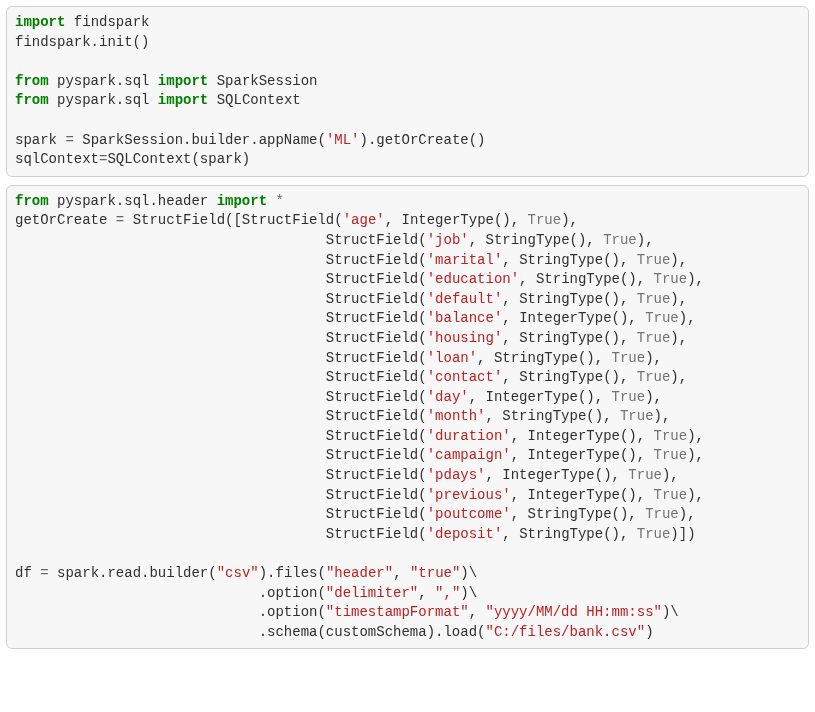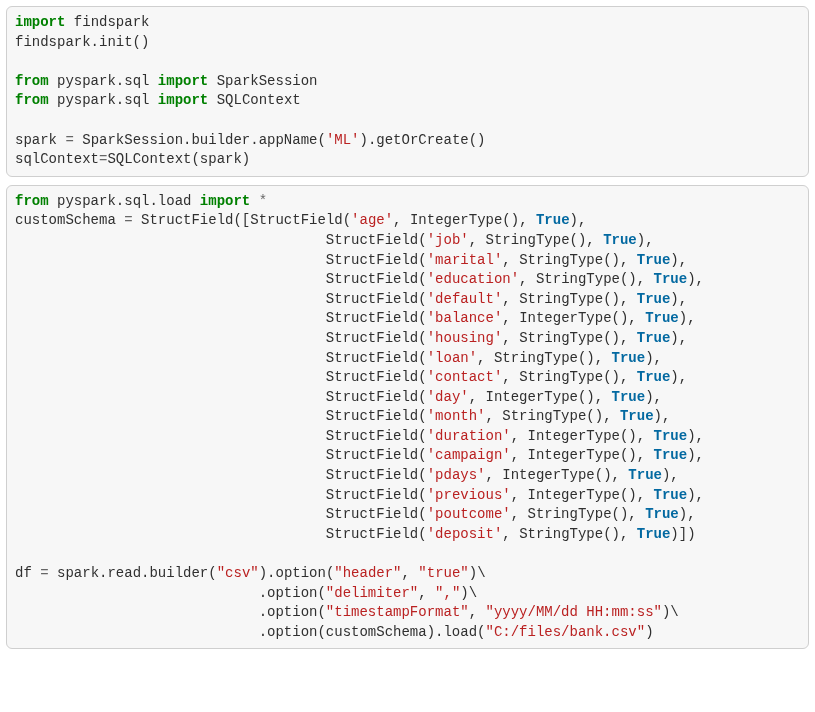--- a/index.html
+++ b/index.html
@@ -17,49 +17,49 @@
     padding: 6px 8px;
     margin-bottom: 8px;
     border-radius: 6px;
     white-space: pre;
     overflow-x: auto;
   }
   .kw   { color: #008000; font-weight: bold; }
   .nm   { color: #303030; }
   .op   { color: #666666; }
   .str  { color: #BA2121; }
-  .bool { color: #0369a1; font-weight: bold; }
+  .bool { color: #737373; font-weight: normal; }
 </style>
 </head>
 <body>
 
 <div class="cell"><span class="kw">import</span> <span class="nm">findspark</span>
 <span class="nm">findspark.init()</span>
 
 <span class="kw">from</span> <span class="nm">pyspark.sql</span> <span class="kw">import</span> <span class="nm">SparkSession</span>
 <span class="kw">from</span> <span class="nm">pyspark.sql</span> <span class="kw">import</span> <span class="nm">SQLContext</span>
 
 <span class="nm">spark</span> <span class="op">=</span> <span class="nm">SparkSession.builder.appName(</span><span class="str">'ML'</span><span class="nm">).getOrCreate()</span>
 <span class="nm">sqlContext</span><span class="op">=</span><span class="nm">SQLContext(spark</span><span class="nm">)</span></div>
 
-<div class="cell"><span class="kw">from</span> <span class="nm">pyspark.sql.load</span> <span class="kw">import</span> <span class="op">*</span>
-<span class="nm">customSchema</span> <span class="op">=</span> <span class="nm">StructField([StructField(</span><span class="str">'age'</span><span class="nm">, </span><span class="nm">IntegerType(), </span><span class="bool">True</span><span class="nm">),</span>
+<div class="cell"><span class="kw">from</span> <span class="nm">pyspark.sql.header</span> <span class="kw">import</span> <span class="op">*</span>
+<span class="nm">getOrCreate</span> <span class="op">=</span> <span class="nm">StructField([StructField(</span><span class="str">'age'</span><span class="nm">, </span><span class="nm">IntegerType(), </span><span class="bool">True</span><span class="nm">),</span>
                                      <span class="nm">StructField(</span><span class="str">'job'</span><span class="nm">, </span><span class="nm">StringType(), </span><span class="bool">True</span><span class="nm">),</span>
                                      <span class="nm">StructField(</span><span class="str">'marital'</span><span class="nm">, </span><span class="nm">StringType(), </span><span class="bool">True</span><span class="nm">),</span>
                                      <span class="nm">StructField(</span><span class="str">'education'</span><span class="nm">, </span><span class="nm">StringType(), </span><span class="bool">True</span><span class="nm">),</span>
                                      <span class="nm">StructField(</span><span class="str">'default'</span><span class="nm">, </span><span class="nm">StringType(), </span><span class="bool">True</span><span class="nm">),</span>
                                      <span class="nm">StructField(</span><span class="str">'balance'</span><span class="nm">, </span><span class="nm">IntegerType(), </span><span class="bool">True</span><span class="nm">),</span>
                                      <span class="nm">StructField(</span><span class="str">'housing'</span><span class="nm">, </span><span class="nm">StringType(), </span><span class="bool">True</span><span class="nm">),</span>
                                      <span class="nm">StructField(</span><span class="str">'loan'</span><span class="nm">, </span><span class="nm">StringType(), </span><span class="bool">True</span><span class="nm">),</span>
                                      <span class="nm">StructField(</span><span class="str">'contact'</span><span class="nm">, </span><span class="nm">StringType(), </span><span class="bool">True</span><span class="nm">),</span>
                                      <span class="nm">StructField(</span><span class="str">'day'</span><span class="nm">, </span><span class="nm">IntegerType(), </span><span class="bool">True</span><span class="nm">),</span>
                                      <span class="nm">StructField(</span><span class="str">'month'</span><span class="nm">, </span><span class="nm">StringType(), </span><span class="bool">True</span><span class="nm">),</span>
                                      <span class="nm">StructField(</span><span class="str">'duration'</span><span class="nm">, </span><span class="nm">IntegerType(), </span><span class="bool">True</span><span class="nm">),</span>
                                      <span class="nm">StructField(</span><span class="str">'campaign'</span><span class="nm">, </span><span class="nm">IntegerType(), </span><span class="bool">True</span><span class="nm">),</span>
                                      <span class="nm">StructField(</span><span class="str">'pdays'</span><span class="nm">, </span><span class="nm">IntegerType(), </span><span class="bool">True</span><span class="nm">),</span>
                                      <span class="nm">StructField(</span><span class="str">'previous'</span><span class="nm">, </span><span class="nm">IntegerType(), </span><span class="bool">True</span><span class="nm">),</span>
                                      <span class="nm">StructField(</span><span class="str">'poutcome'</span><span class="nm">, </span><span class="nm">StringType(), </span><span class="bool">True</span><span class="nm">),</span>
                                      <span class="nm">StructField(</span><span class="str">'deposit'</span><span class="nm">, </span><span class="nm">StringType(), </span><span class="bool">True</span><span class="nm">)])</span>
 
-<span class="nm">df</span> <span class="op">=</span> <span class="nm">spark.read.builder(</span><span class="str">"csv"</span><span class="nm">).option(</span><span class="str">"header"</span><span class="nm">, </span><span class="str">"true"</span><span class="nm">)\</span>
+<span class="nm">df</span> <span class="op">=</span> <span class="nm">spark.read.builder(</span><span class="str">"csv"</span><span class="nm">).files(</span><span class="str">"header"</span><span class="nm">, </span><span class="str">"true"</span><span class="nm">)\</span>
                              <span class="nm">.option(</span><span class="str">"delimiter"</span><span class="nm">, </span><span class="str">","</span><span class="nm">)\</span>
                              <span class="nm">.option(</span><span class="str">"timestampFormat"</span><span class="nm">, </span><span class="str">"yyyy/MM/dd HH:mm:ss"</span><span class="nm">)\</span>
-                             <span class="nm">.option(customSchema).load(</span><span class="str">"C:/files/bank.csv"</span><span class="nm">)</span></div>
+                             <span class="nm">.schema(customSchema).load(</span><span class="str">"C:/files/bank.csv"</span><span class="nm">)</span></div>
 
 </body></html>

